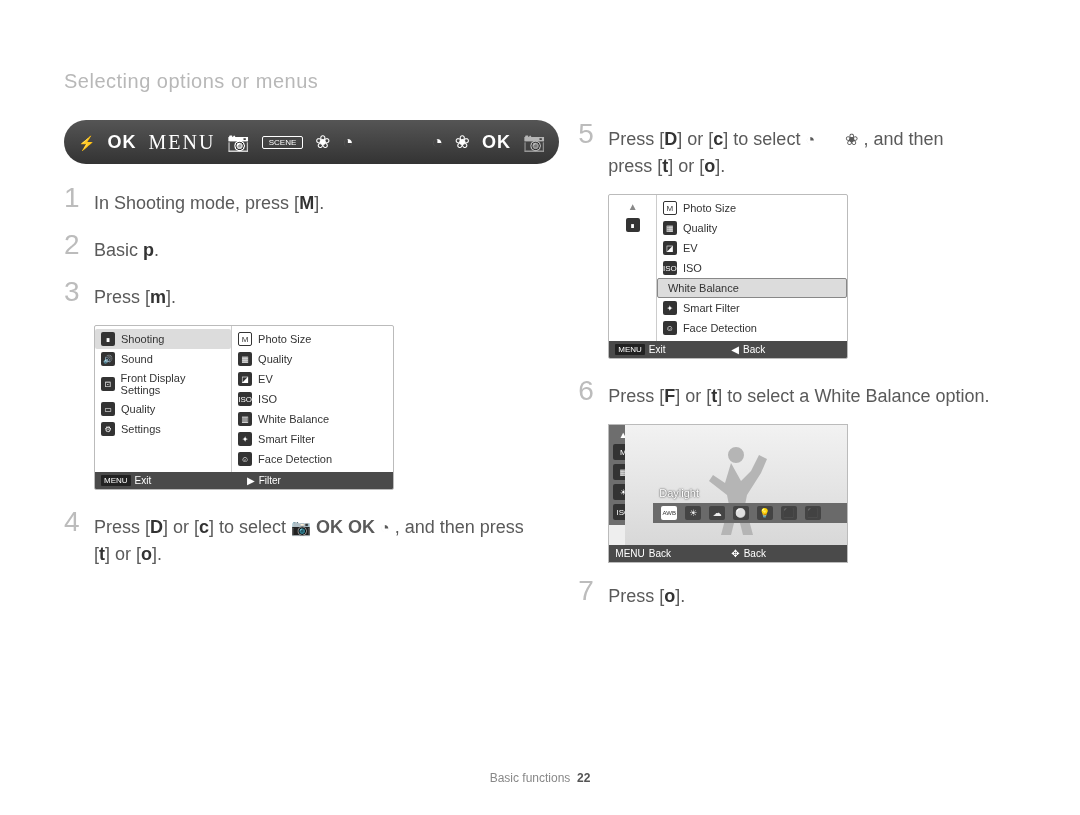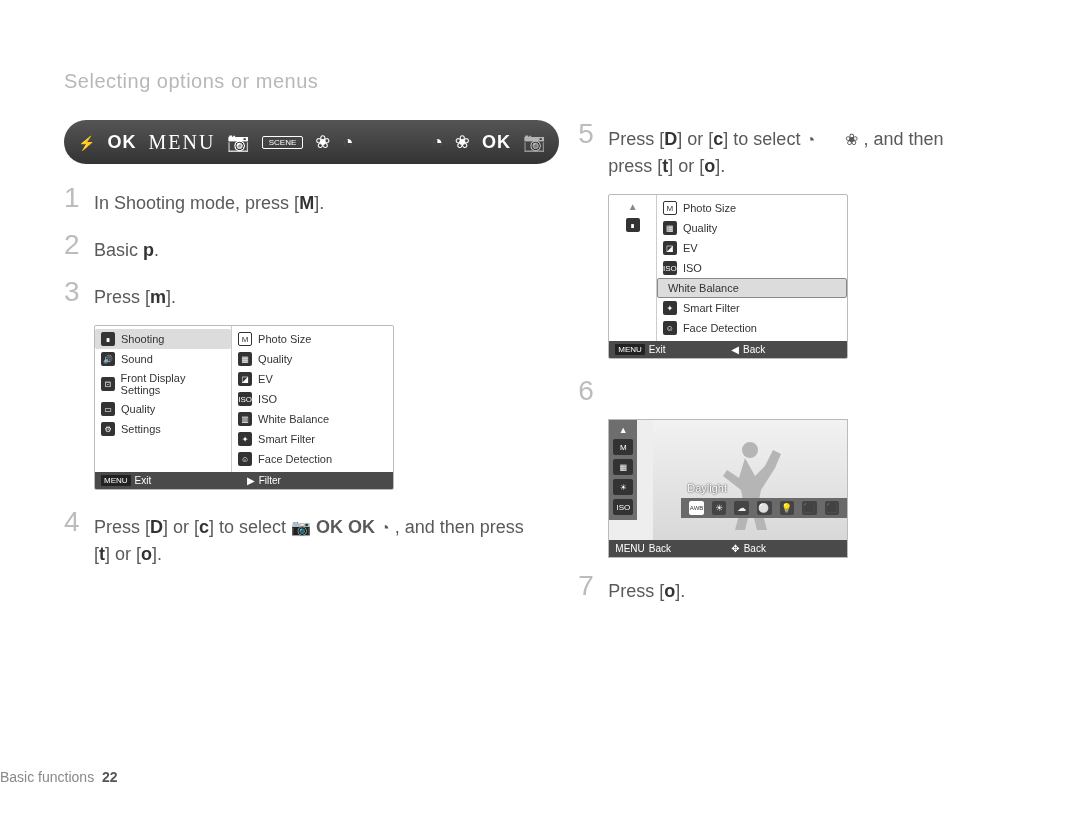--- a/index.html
+++ b/index.html
@@ -178,21 +178,21 @@
     background: #333;
     border-radius: 2px;
     color:#fff;
     font-size:8px;
     display:flex;
     align-items:center;
     justify-content:center;
   }
   .wb-shot .stage {
     height: 120px;
-    margin-left: 44px;
+    margin-left: 16px;
     position: relative;
     background: linear-gradient(#f2f2f2,#d8d8d8);
     overflow: hidden;
   }
   .wb-shot .silhouette {
     position:absolute;
     left:50%; bottom:0;
     transform: translateX(-50%);
     width: 90px; height: 110px;
   }
@@ -230,22 +230,22 @@
     font-size:10px;
     padding:3px 6px;
     gap:6px;
     margin-left:0;
   }
   .wb-shot .footer2 .seg { flex:1; display:flex; gap:4px; align-items:center; }
 
   .page-footer {
     position:absolute;
     bottom:30px; left:0; right:0;
-    text-align:left;
-    font-size:14px;
+    text-align:center;
+    font-size:12px;
     color:#888;
   }
   .page-footer .pn { font-weight:bold; color:#555; }
 
   .inline-ico {
     display:inline-block;
     vertical-align:middle;
     font-size:16px;
   }
 </style>
@@ -435,20 +435,23 @@
           </div>
         <div class="seg">
             <span>◀</span>
             <span>Back</span>
           </div>
       </div>
     </div>
 
     <div class="step">
       <div class="num">6</div>
+      <div class="body">
+        <span>Press [</span><span class="kbd">F</span><span>] or [</span><span class="kbd">t</span><span>] to select a White Balance option.</span>
+      </div>
     </div>
 
     <div class="wb-shot" style="margin-left:30px;">
       <div class="side">
         <div style="color:#fff;font-size:9px;text-align:center;">▲</div>
         <div class="si">M</div>
         <div class="si">▦</div>
         <div class="si">☀</div>
         <div class="si">ISO</div>
       </div>

